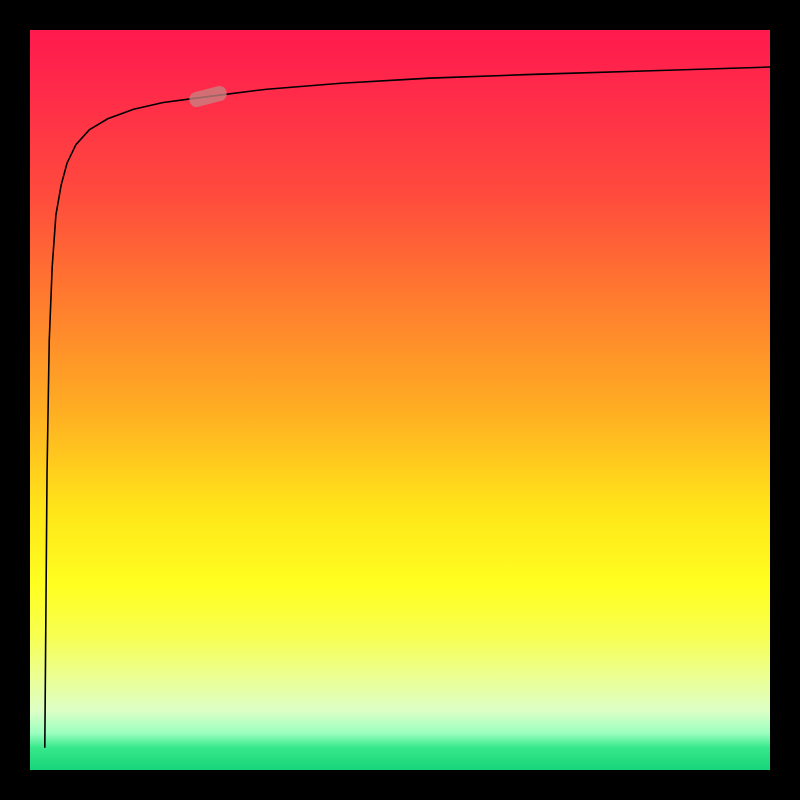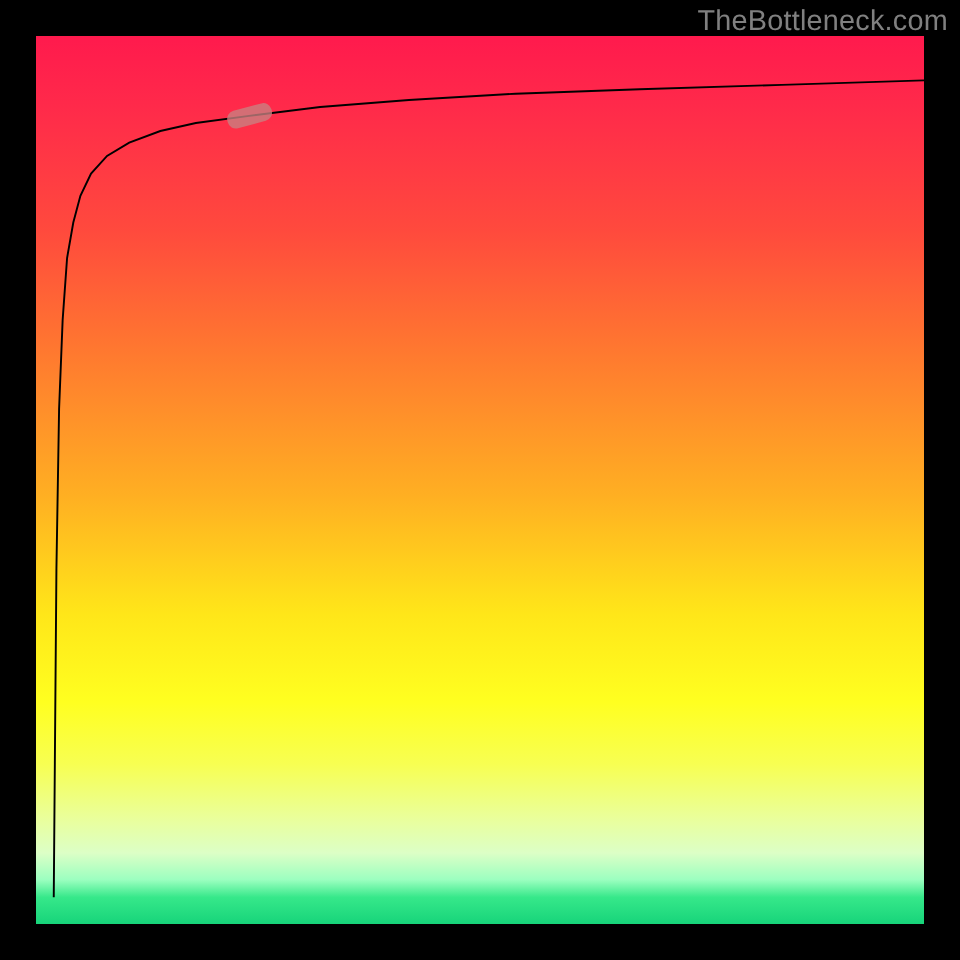--- a/index.html
+++ b/index.html
@@ -66,21 +66,20 @@
     font-weight: 400;
     letter-spacing: 0.2px;
     user-select: none;
   }
 </style>
 </head>
 <body>
 
 <div class="frame">
 
-  <div class="watermark">TheBottleneck.com</div>
 
   <div class="plot">
     <svg class="curve" viewBox="0 0 740 740" preserveAspectRatio="none">
       <path id="curve-path" d="M14.80 717.80 L17.02 444.00 L19.24 310.80 L22.20 236.80 L25.90 185.00 L31.08 155.40 L37.00 133.20 L45.88 114.70 L59.20 99.90 L77.70 88.80 L103.60 79.18 L133.20 72.52 L177.60 66.60 L236.80 59.20 L310.80 53.28 L399.60 48.10 L503.20 44.40 L621.60 40.70 L740.00 37.00" fill="none" stroke="#000" stroke-width="1.6"></path>
     </svg>
     <div class="marker" id="marker" style="left: 158.6px; top: 59.1px; transform: rotate(-15deg);"></div>
   </div>
 
 </div>
 

